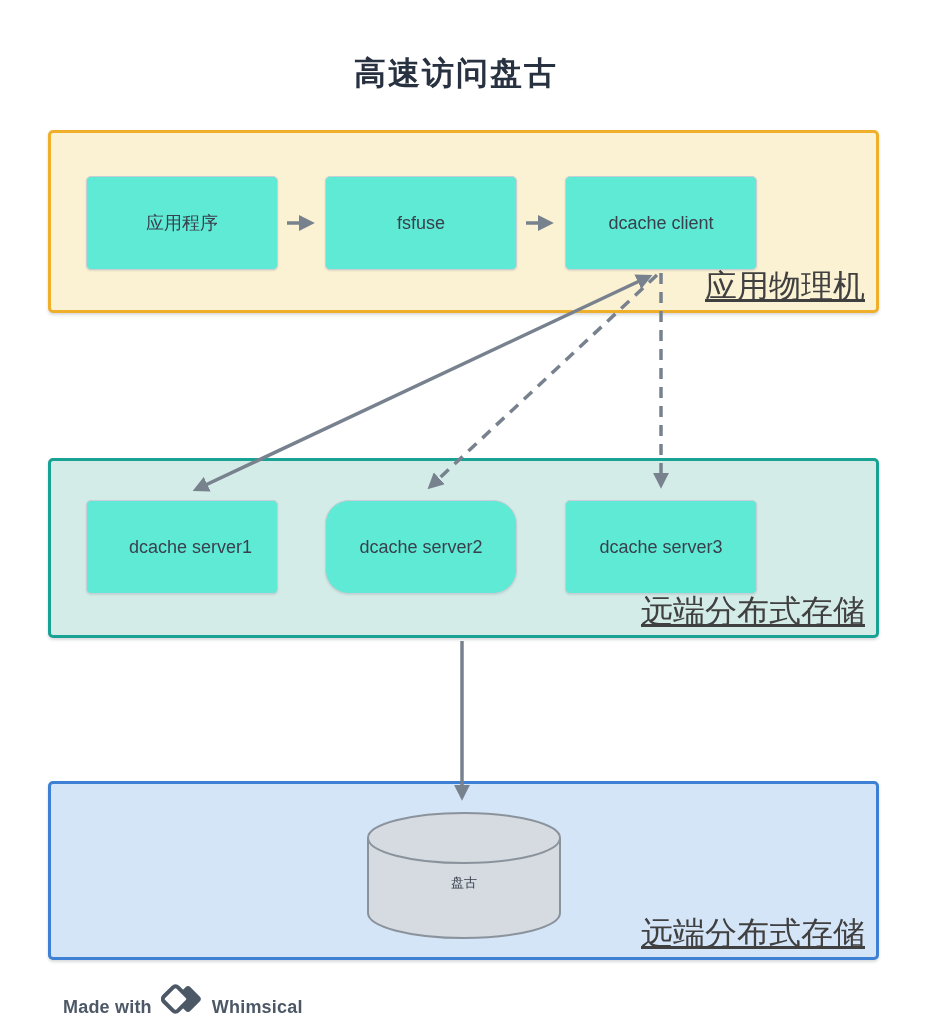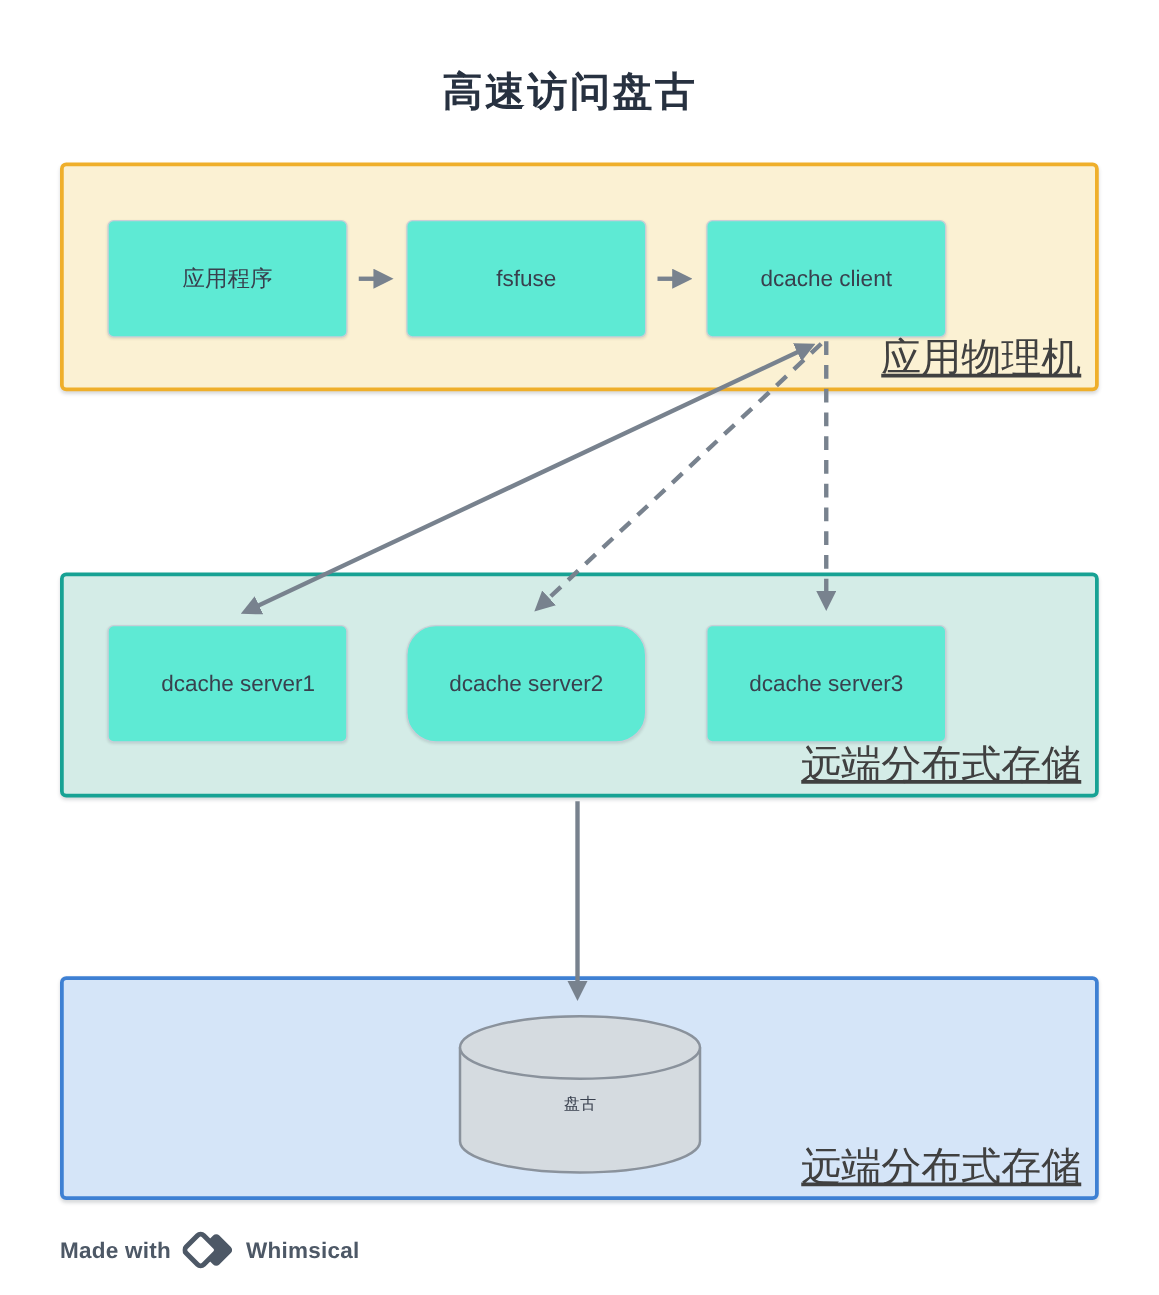--- a/index.html
+++ b/index.html
@@ -36,22 +36,22 @@
   .n-server1 { left:86px;  top:500px;padding-left:17px; }
   .n-server2 { left:325px; top:500px;border-radius:24px; }
   .n-server3 { left:565px; top:500px; }
   .edges-layer { position:absolute; left:0; top:0; width:927px; height:1036px; pointer-events:none; }
   .cylinder-svg { position:absolute; left:366px; top:811px; width:196px; height:129px; }
   .cylinder-label {
     position:absolute; left:366px; top:874px; width:196px; text-align:center;
     font-size:13px; font-weight:500; color:#39404E;
   }
   .footer {
-    position:absolute; left:48px; top:982px; height:36px;
-    display:flex; align-items:center; gap:9px;
+    position:absolute; left:63px; top:982px; height:36px;
+    display:flex; align-items:flex-end; gap:9px;
     font-size:18px; font-weight:bold; color:#4D5866; letter-spacing:0.2px;
   }
 </style>
 </head>
 <body>
 
 <div class="canvas">
 
   <div class="title">高速访问盘古</div>
 

